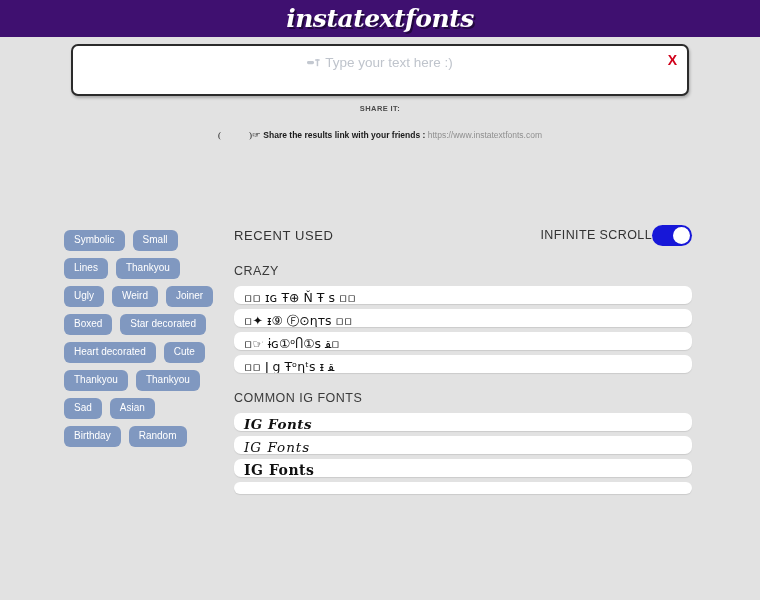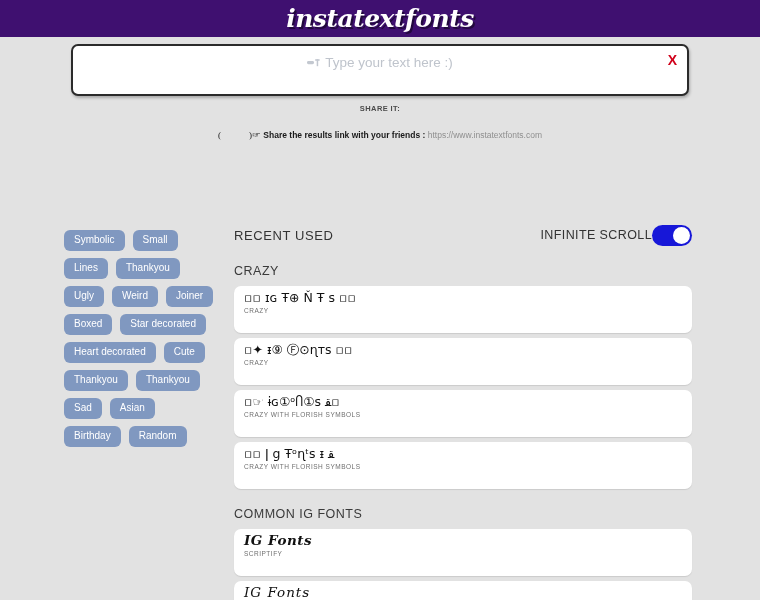--- a/index.html
+++ b/index.html
@@ -152,21 +152,21 @@
   .group-label {
     font-size: 12.5px;
     color: #3a3a3a;
     letter-spacing: 0.5px;
     margin: 18px 0 8px 0;
   }
 
   .card {
     background: #ffffff;
     border-radius: 7px;
-    height: 47px;
+    height: 18px;
     margin-bottom: 5px;
     padding: 4px 0 0 10px;
     box-shadow: 0 1px 1px rgba(0,0,0,0.10);
     cursor: pointer;
     overflow: hidden;
   }
   .card-sample {
     font-size: 12.5px;
     color: #111111;
     line-height: 15px;

